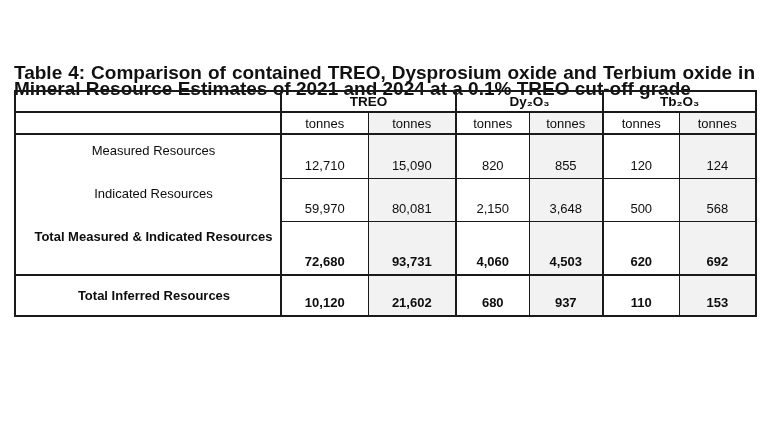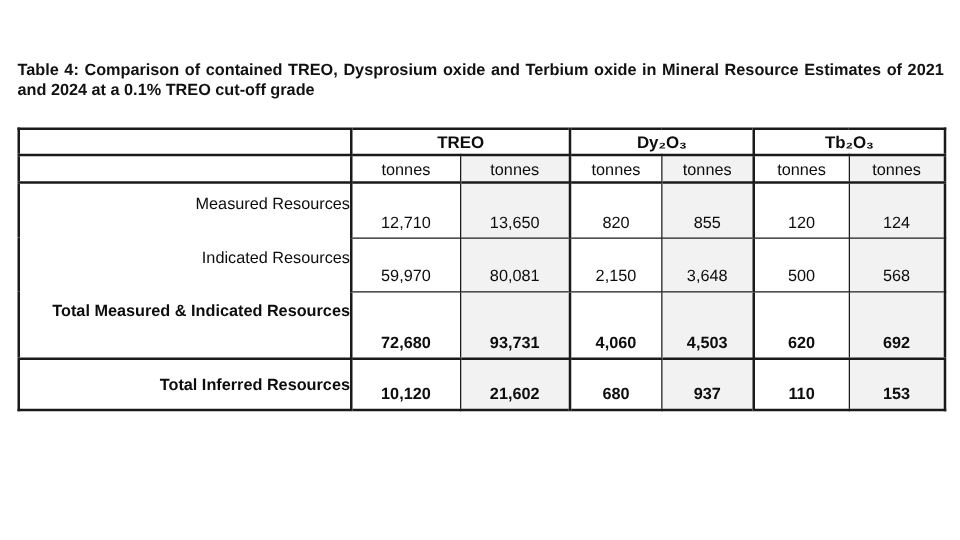--- a/index.html
+++ b/index.html
@@ -2,36 +2,36 @@
 <html><head>
 <meta charset="utf-8">
 <style>
   html,body { margin:0; padding:0; }
   body {
     width:768px; height:432px; background:#ffffff; overflow:hidden; position:relative;
     font-family:"Liberation Sans","DejaVu Sans",sans-serif; color:#0d0d0d;
     -webkit-font-smoothing:antialiased;
   }
   .title {
-    position:absolute; left:14px; top:48px; width:741px;
-    font-size:13px; font-weight:700; line-height:16px;
+    position:absolute; left:14px; top:65px; width:741px;
+    font-size:19px; font-weight:700; line-height:16px;
     text-align:justify; text-align-last:left; color:#111;
   }
   table.tbl {
-    position:absolute; left:14px; top:102px; width:741px;
+    position:absolute; left:14px; top:90px; width:741px;
     border-collapse:collapse; table-layout:fixed;
     border:2px solid #1a1a1a;
   }
   td, th { padding:0; font-size:13px; font-weight:400; color:#0d0d0d; overflow:hidden; }
   .r1 { height:21px; } .r2 { height:24px; } .r3 { height:22px;margin-left:43px; }
   .r4 { height:44px; } .r5 { height:43px; } .r6 { height:54px;padding-left:27px; } .r7 { height:41px; }
   .grp { font-weight:700; text-align:center; vertical-align:middle; font-size:13.5px; }
   .c   { text-align:center; vertical-align:middle; }
   .num { text-align:center; vertical-align:bottom; padding-bottom:5px; }
-  .lbl { text-align:right; padding-left:11px; }
+  .lbl { text-align:center; padding-left:11px; }
   .toplbl { vertical-align:top; padding-top:7px; line-height:17px; }
   .midlbl { vertical-align:middle; line-height:16px;padding-left:12px; }
   .yearhdr { text-align:center; vertical-align:middle; }
   .bb2 { border-bottom:2px solid #1a1a1a; }
   .bb1 { border-bottom:1px solid #1a1a1a; }
   .br2 { border-right:2px solid #1a1a1a; }
   .br1 { border-right:1px solid #1a1a1a; }
   .shade { background:#f2f2f2; }
   .bold { font-weight:700; }
 </style>
@@ -65,21 +65,21 @@
       <td class="c bb2 br2 shade">tonnes</td>
       <td class="c bb2 br1">tonnes</td>
       <td class="c bb2 br2 shade">tonnes</td>
       <td class="c bb2 br1">tonnes</td>
       <td class="c bb2 shade">tonnes</td>
     </tr>
 
     <tr class="r4">
       <td class="lbl toplbl br2">Measured Resources</td>
       <td class="num bb1 br1">12,710</td>
-      <td class="num bb1 br2 shade">13,650</td>
+      <td class="num bb1 br2 shade">15,090</td>
       <td class="num bb1 br1">820</td>
       <td class="num bb1 br2 shade">855</td>
       <td class="num bb1 br1">120</td>
       <td class="num bb1 shade">124</td>
     </tr>
 
     <tr class="r5">
       <td class="lbl toplbl br2">Indicated Resources</td>
       <td class="num bb1 br1">59,970</td>
       <td class="num bb1 br2 shade">80,081</td>

